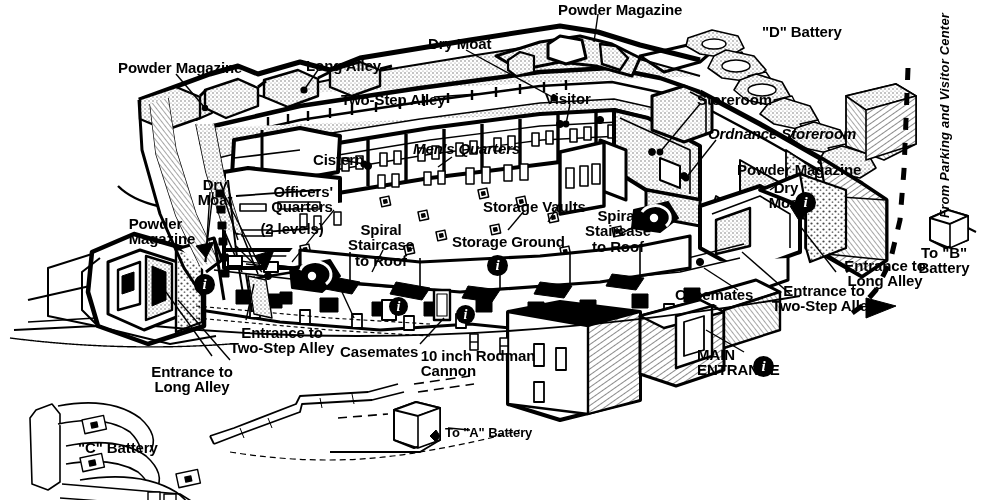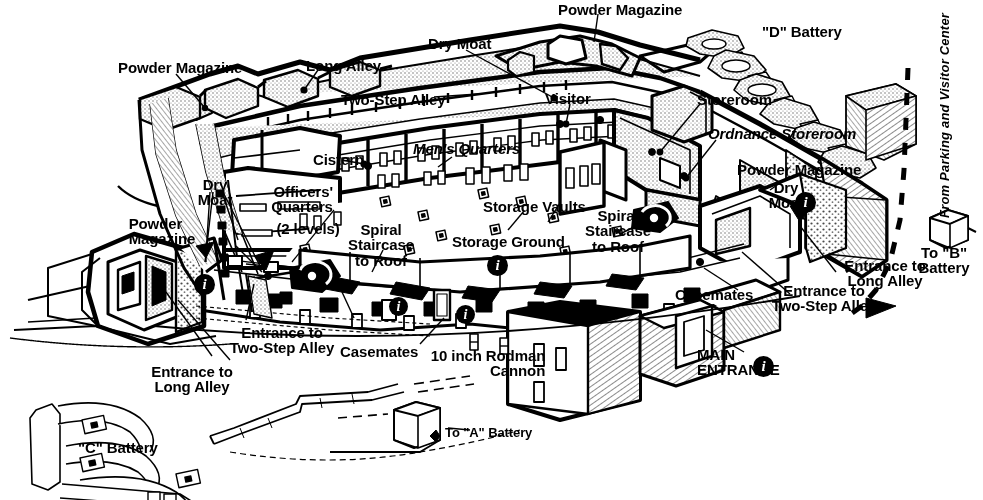--- a/index.html
+++ b/index.html
@@ -615,21 +615,21 @@
   <div class="map-label" style="left:341px;top:92px;">Two-Step Alley</div>
   <div class="map-label" style="left:558px;top:2px;">Powder Magazine</div>
   <div class="map-label" style="left:545px;top:91px;">Visitor</div>
   <div class="map-label" style="left:762px;top:24px;">"D" Battery</div>
   <div class="map-label" style="left:697px;top:92px;">Storeroom</div>
   <div class="map-label" style="left:708px;top:126px;font-style:italic;">Ordnance Storeroom</div>
   <div class="map-label" style="left:313px;top:152px;">Cistern</div>
   <div class="map-label" style="left:413px;top:141px;font-style:italic;">Men's Quarters</div>
   <div class="map-label center" style="left:292px;top:184px;text-align:right;margin-left:10px;">Officers'
 Quarters</div>
-  <div class="map-label center" style="left:292px;top:221px;text-align:center;margin-left:16px;">(2 levels)</div>
+  <div class="map-label center" style="left:292px;top:221px;text-align:center;">(2 levels)</div>
   <div class="map-label center" style="left:215px;top:177px;text-align:center;">Dry
 Moat</div>
   <div class="map-label center" style="left:162px;top:216px;text-align:left;">Powder
 Magazine</div>
   <div class="map-label center" style="left:381px;top:222px;text-align:center;">Spiral
 Staircase
 to Roof</div>
   <div class="map-label" style="left:483px;top:199px;text-align:center;">Storage Vaults</div>
   <div class="map-label" style="left:452px;top:234px;">Storage Ground</div>
   <div class="map-label center" style="left:618px;top:208px;text-align:center;">Spiral
@@ -642,21 +642,21 @@
 Long Alley</div>
   <div class="map-label center" style="left:824px;top:283px;text-align:center;">Entrance to
 Two-Step Alley</div>
   <div class="map-label" style="left:675px;top:287px;">Casemates</div>
   <div class="map-label center" style="left:944px;top:245px;text-align:center;">To "B"
 Battery</div>
   <div class="map-label vertical" style="left:938px;top:218px;">From Parking and Visitor Center</div>
   <div class="map-label center" style="left:282px;top:325px;text-align:center;">Entrance to
 Two-Step Alley</div>
   <div class="map-label" style="left:340px;top:344px;">Casemates</div>
-  <div class="map-label center" style="left:488px;top:348px;text-align:right;">10 inch Rodman
+  <div class="map-label center" style="left:478px;top:348px;text-align:left;">10 inch Rodman
 Cannon</div>
   <div class="map-label center" style="left:192px;top:364px;text-align:center;">Entrance to
 Long Alley</div>
   <div class="map-label" style="left:697px;top:347px;">MAIN
 ENTRANCE</div>
   <div class="map-label" style="left:78px;top:440px;">"C" Battery</div>
   <div class="map-label small" style="left:445px;top:426px;">To "A" Battery</div>
 
   <div class="info-icon" style="left:194px;top:274px;">i</div>
   <div class="info-icon" style="left:487px;top:255px;">i</div>

